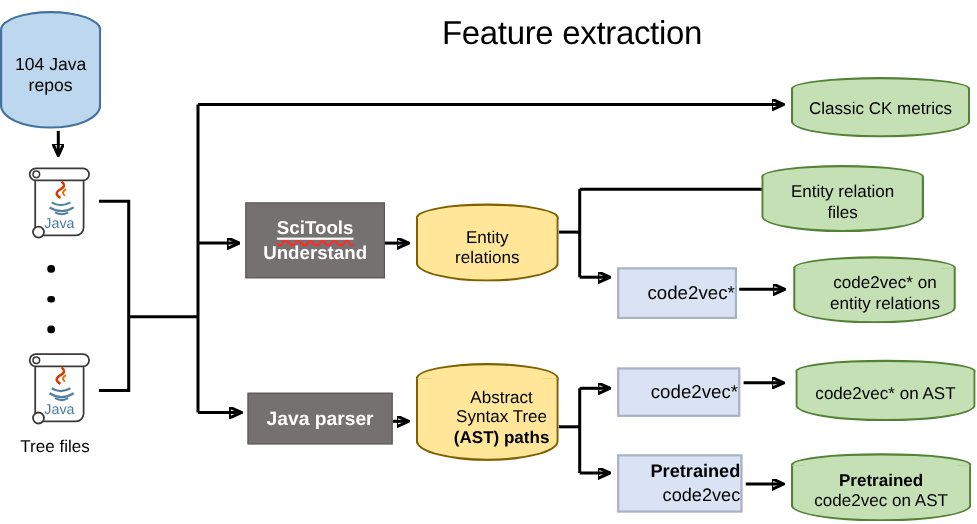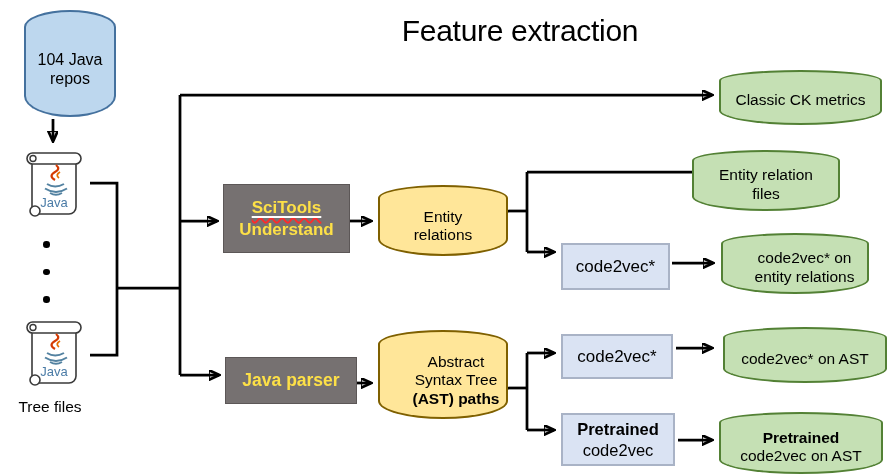--- a/index.html
+++ b/index.html
@@ -25,26 +25,26 @@
     box-sizing:border-box;}
   .cyl .cyl-label{position:absolute;inset:0;display:flex;flex-direction:column;
     align-items:center;justify-content:center;text-align:center;
     font-size:15.5px;line-height:1.18;}
   .c-blue{--f:#bdd7ee;--s:#44719e;}
   .c-yellow{--f:#ffe699;--s:#7f6000;}
   .c-green{--f:#c5e0b4;--s:#538135;}
   
   .pbox{position:absolute;background:#767171;border:1.5px solid #5c5757;
     display:flex;flex-direction:column;align-items:center;justify-content:center;
-    color:#fde047;font-weight:700;font-size:17px;line-height:1.25;text-align:center;box-sizing:border-box;}
+    color:#ffffff;font-weight:700;font-size:17px;line-height:1.25;text-align:center;box-sizing:border-box;}
   .sci-u{text-decoration:underline wavy #ff2a2a 1.5px;text-underline-offset:4px;}
   .sci-u>span{text-decoration:underline solid #ffffff 1.5px;text-underline-offset:2.5px;}
   
   .mbox{position:absolute;background:#dae3f3;border:2px solid #a9b3c6;
-    display:flex;flex-direction:column;align-items:center;justify-content:center;
+    display:flex;flex-direction:column;align-items:flex-end;justify-content:center;
     font-size:17px;line-height:1.25;text-align:center;box-sizing:border-box;}
   .bold{font-weight:700;}
   
   .jicon{position:absolute;width:60px;height:72px;}
   
   .dots{position:absolute;left:43px;top:241px;display:flex;flex-direction:column;gap:21px;}
   .dots i{width:6.5px;height:6.5px;border-radius:50%;background:#000;display:block;}
   
   .jfiles{position:absolute;left:4px;top:398px;width:92px;text-align:center;font-size:15.5px;}
 </style>
@@ -76,21 +76,21 @@
     <path d="M508 388 H527"></path>
     <path d="M527 353 V430"></path>
     <path d="M527 353 H554" marker-end="url(#arr)"></path>
     <path d="M527 430 H554" marker-end="url(#arr)"></path>
     <path d="M676 348 H712" marker-end="url(#arr)"></path>
     <path d="M678 440 H712" marker-end="url(#arr)"></path>
   </svg>
 
   <div class="title">Feature extraction</div>
 
-  <div class="cyl c-blue" style="left:24px;top:10px;width:92px;height:107px;--eh:34px">
+  <div class="cyl c-blue" style="left:0;top:10px;width:92px;height:107px;--eh:34px">
     <i class="cyl-top"></i>
     <i class="cyl-body"></i>
     <div class="cyl-label" style="padding-top:12px;font-size:16px;">
       <span>104 Java</span>
       <span>repos</span>
     </div>
   </div>
 
   <div class="jicon" style="left:24px;top:149px;">
     <svg viewBox="0 0 60 72" width="60" height="72">

